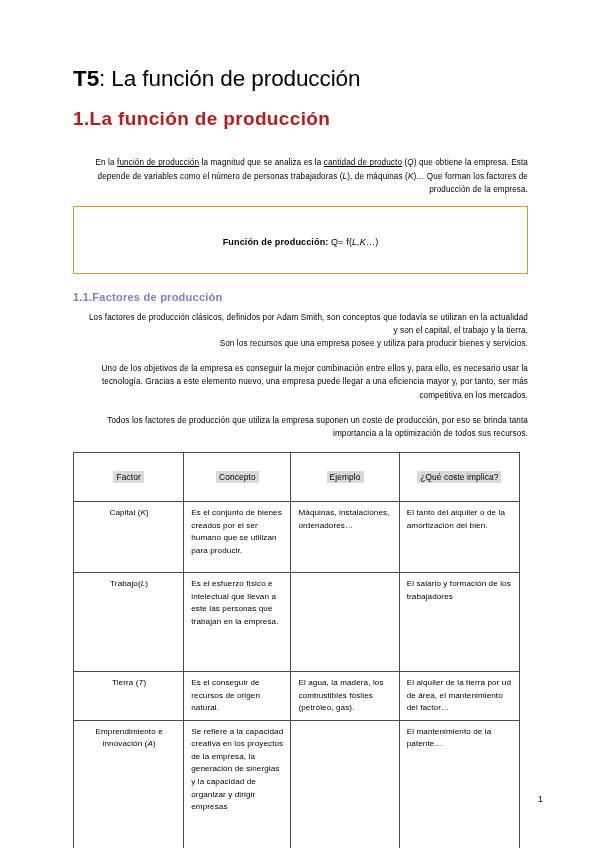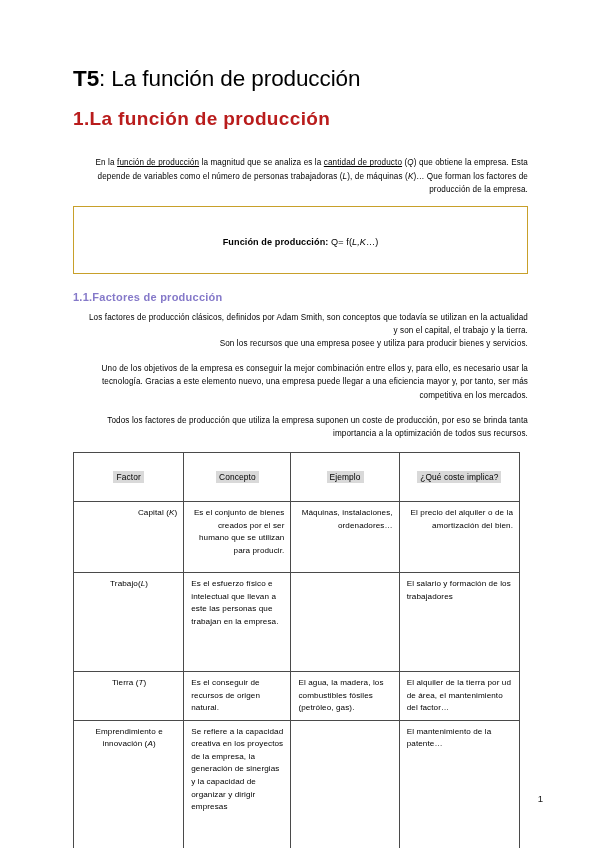--- a/index.html
+++ b/index.html
@@ -113,21 +113,21 @@
   }
   td.c-factor { text-align: center; vertical-align: top; padding-top: 7px; }
   td.c-concept, td.c-ejemplo, td.c-coste { text-align: left; padding-top: 7px; margin-left: 20px; }
   td.small-text { font-size: 7.3px; line-height: 1.45; }
 
   .col-1 { width: 110px; }
   .col-2 { width: 107px; }
   .col-3 { width: 108px; }
   .col-4 { width: 120px; }
 
-  .r1 td { height: 60px; text-align: right; }
+  .r1 td { height: 60px; }
   .r2 td { height: 88px; }
   .r3 td { height: 30px; }
   .r4 td { height: 136px; }
 
   
   .page-num {
     position: absolute;
     right: 57px;
     top: 793px;
     font-size: 9.6px;
@@ -170,21 +170,21 @@
           <td><span class="hl">Concepto</span></td>
           <td><span class="hl">Ejemplo</span></td>
           <td><span class="hl">¿Qué coste implica?</span></td>
         </tr>
       </thead>
       <tbody>
         <tr class="r1">
           <td class="c-factor"><span>Capital (</span><span class="it">K</span><span>)</span></td>
           <td class="c-concept">Es el conjunto de bienes creados por el ser humano que se utilizan para producir.</td>
           <td class="c-ejemplo">Máquinas, instalaciones, ordenadores…</td>
-          <td class="c-coste">El precio del alquiler o de la amortización del bien.</td>
+          <td class="c-coste">El tanto del alquiler o de la amortización del bien.</td>
         </tr>
         <tr class="r2">
           <td class="c-factor"><span>Trabajo(</span><span class="it">L</span><span>)</span></td>
           <td class="c-concept">Es el esfuerzo físico e intelectual que llevan a este las personas que trabajan en la empresa.</td>
           <td class="c-ejemplo"></td>
           <td class="c-coste small-text">El salario y formación de los trabajadores</td>
         </tr>
         <tr class="r3">
           <td class="c-factor"><span>Tierra (</span><span class="it">T</span><span>)</span></td>
           <td class="c-concept">Es el conseguir de recursos de origen natural.</td>

